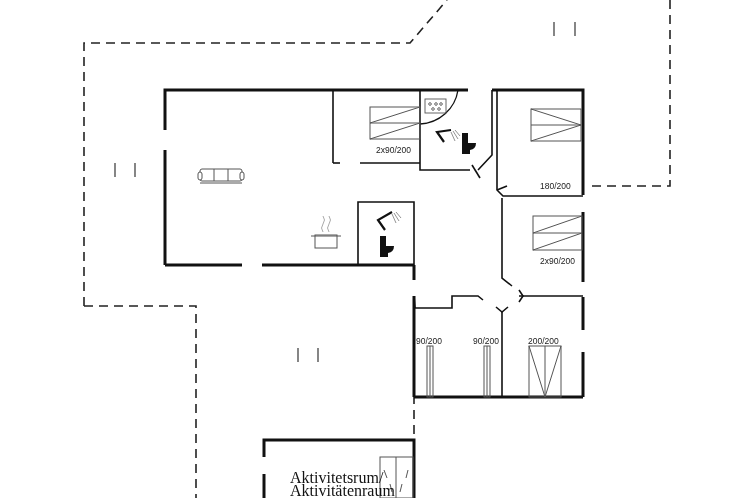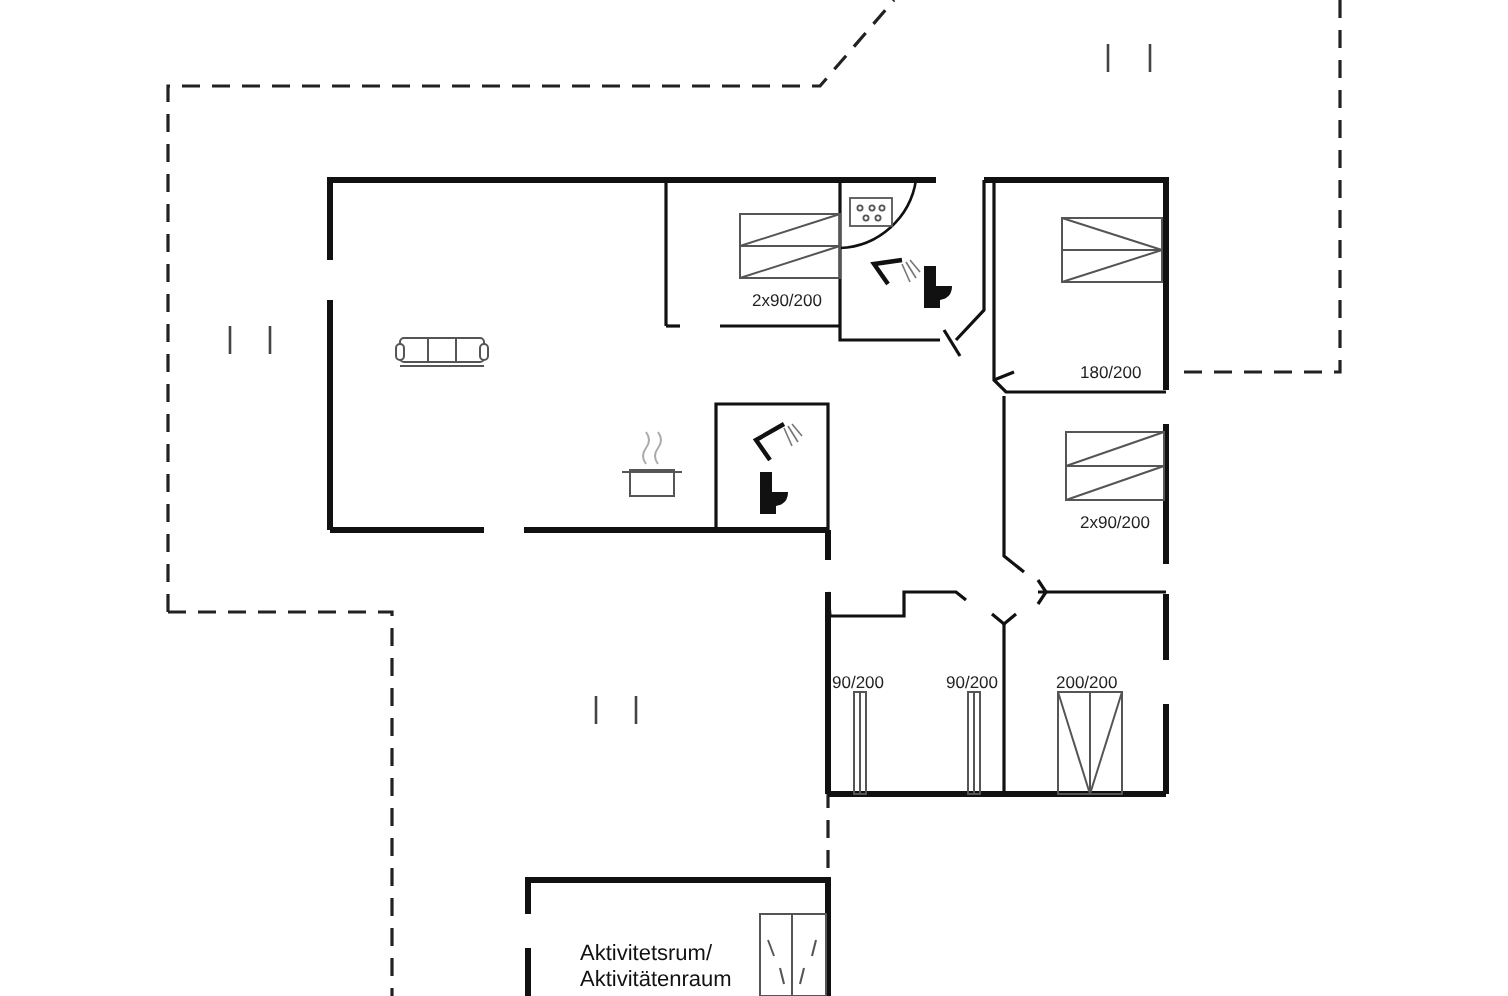--- a/index.html
+++ b/index.html
@@ -1,19 +1,19 @@
 <!DOCTYPE html>
 <html><head>
 <meta charset="utf-8">
 <style>
   html, body { margin: 0; padding: 0; background: #ffffff; }
   body { width: 754px; height: 498px; overflow: hidden; position: relative; font-family: "Liberation Sans", sans-serif; }
   #plan { position: absolute; left: 0; top: 0; width: 754px; height: 498px; }
   .lbl { position: absolute; font-family: "Liberation Sans", sans-serif; font-size: 8.5px; color: #222; white-space: nowrap; text-align: right; }
-  .lbl-big { position: absolute; font-family: Liberation Sans, sans-serif; font-size: 11px; color: #111; line-height: 13px; }
+  .lbl-big { position: absolute; font-family: Liberation Serif, serif; font-size: 16px; color: #111; line-height: 13px; }
 </style>
 </head>
 <body>
 
 <svg id="plan" viewBox="0 0 754 498" xmlns="http://www.w3.org/2000/svg">
 
   <g fill="none" stroke="#222" stroke-width="1.6" stroke-dasharray="9,6">
     <polyline points="84,306 84,43 410,43 447,0"></polyline>
     <polyline points="670,0 670,186 588,186"></polyline>
     <polyline points="84,306 196,306 196,498"></polyline>

